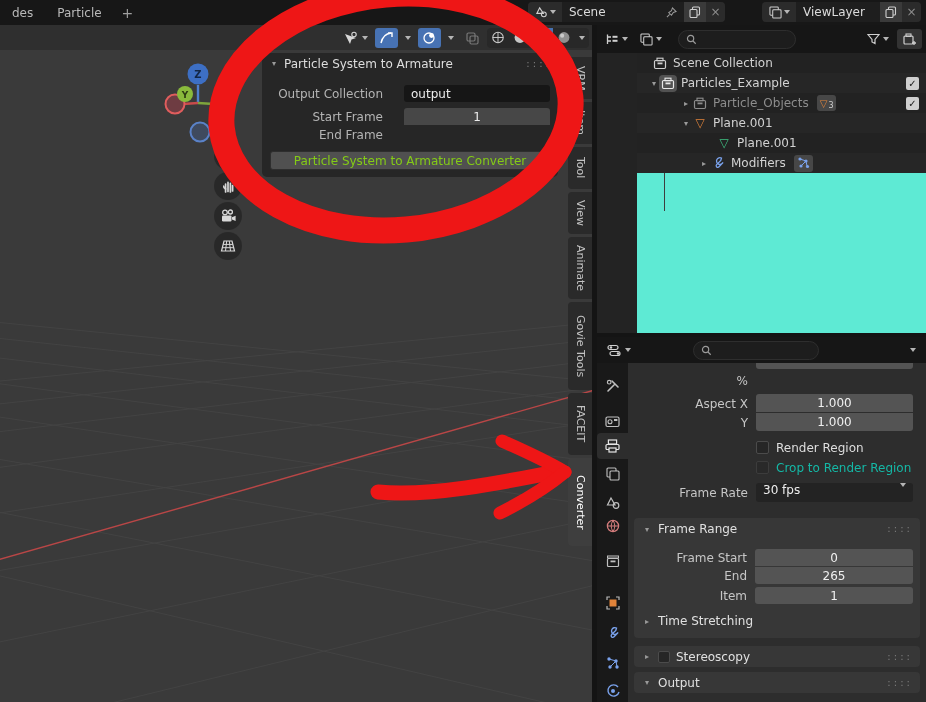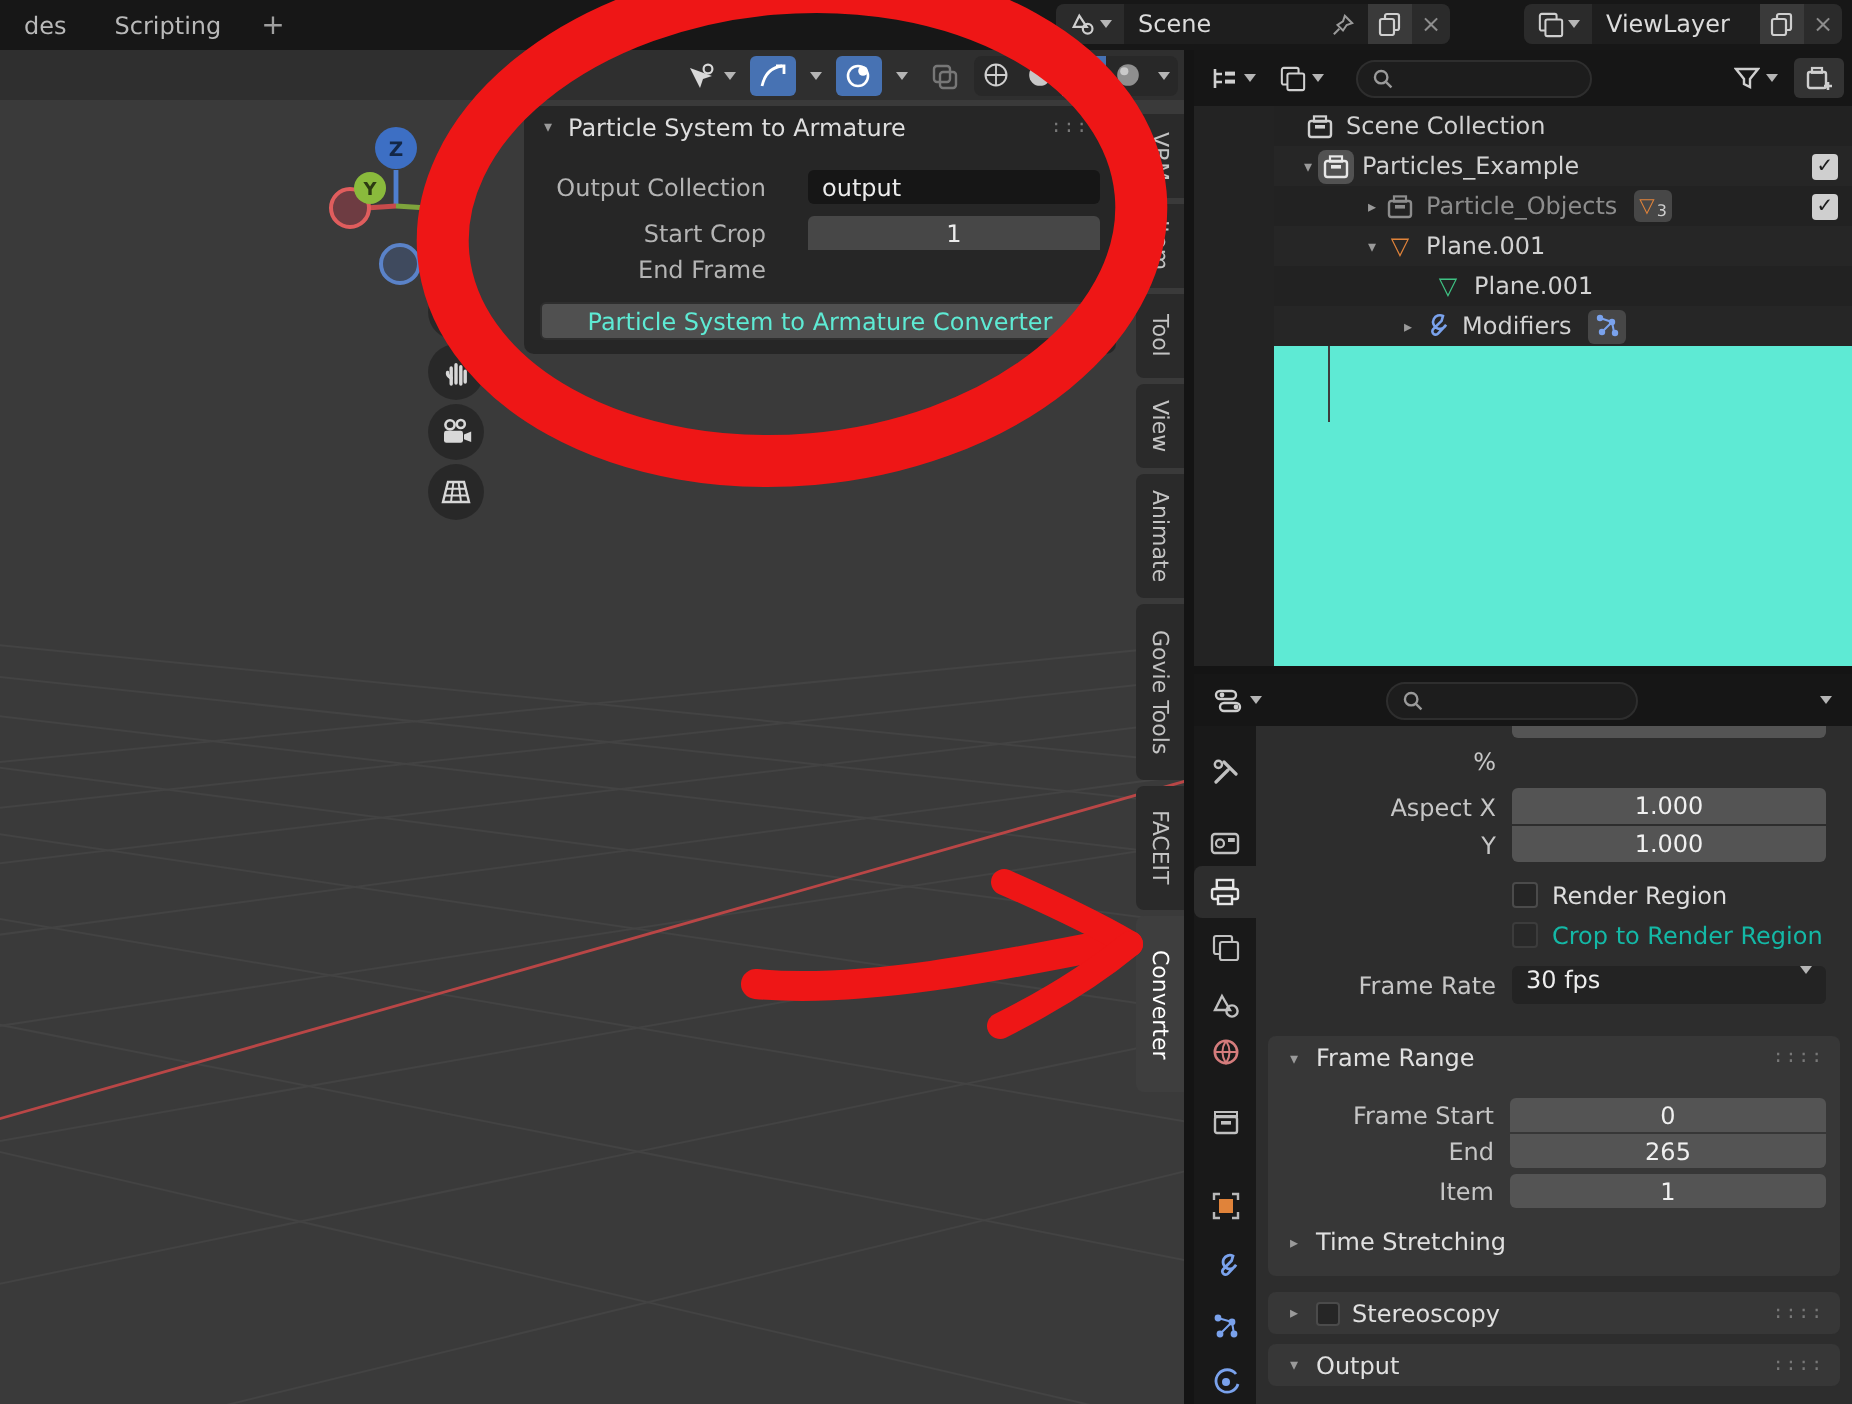--- a/index.html
+++ b/index.html
@@ -35,21 +35,21 @@
   .npanel{position:absolute;left:262px;top:3px;width:296px;border-radius:5px;background:rgba(37,37,37,.93);padding-bottom:7px;}
   .npanel-h{height:21px;display:flex;align-items:center;gap:5px;padding:0 7px;font-size:12px;color:#dedede;}
   .grip{font-size:9px;letter-spacing:1px;color:#777;margin-left:auto;font-family:"DejaVu Sans Mono",monospace;}
   .prow{display:flex;align-items:center;margin:0 8px 2px 8px;height:17px;gap:12px;}
   .prow .plabel{flex:0 0 122px;text-align:right;padding-right:9px;font-size:12px;color:#b4b4b4;}
   .field{flex:1;height:17px;font-size:12px;color:#ececec;display:flex;align-items:center;justify-content:center;border-radius:3px;background:#474747;}
   .field.text{background:#161616;justify-content:flex-start;padding-left:7px;}
   .field.top{border-radius:3px 3px 0 0;}
   .field.bot{border-radius:0 0 3px 3px;}
   .op-btn{margin:8px 8px 0 8px;height:19px;border-radius:3px;background:#505050;border:1px solid #2e2e2e;
-          display:flex;align-items:center;justify-content:center;font-size:12px;color:#5eead4;}
+          display:flex;align-items:center;justify-content:center;font-size:12px;color:#84cc16;}
 
   
   .vtabs{position:absolute;right:0;top:7px;width:26px;display:flex;flex-direction:column;gap:3px;}
   .vtab{writing-mode:vertical-rl;background:#2a2a2a;color:#c3c3c3;font-size:11px;border-radius:4px 0 0 4px;
         display:flex;align-items:center;justify-content:center;width:24px;margin-left:2px;}
   .vtab:nth-child(-n+4){height:42px;}
   .vtab:nth-child(5){height:62px;}
   .vtab:nth-child(6){height:88px;}
   .vtab:nth-child(7){height:62px;}
   .vtab:nth-child(8){height:88px;}
@@ -97,21 +97,21 @@
   .sp-lab{position:absolute;left:0;width:113px;text-align:right;font-size:12px;color:#c6c6c6;}
 
   svg{display:block;}
   .overlay{left:0;top:0;width:926px;height:702px;pointer-events:none;z-index:60;}
 </style>
 </head>
 <body>
 
 <div class="abs topbar">
   <span class="tb-tab">des</span>
-  <span class="tb-tab">Scripting</span>
+  <span class="tb-tab">Particle</span>
   <span class="tb-plus">+</span>
 
   <div class="id-widget" style="position:absolute;left:528px;top:2px;">
     <div class="id-icon">
       <svg width="13" height="13" viewBox="0 0 14 14">
         <path d="M5 2 L9 8 H2 Z" fill="none" stroke="#cfcfcf" stroke-width="1.2"></path>
         <circle cx="9.5" cy="9" r="2.6" fill="none" stroke="#cfcfcf" stroke-width="1.2"></circle>
       </svg>
       <span class="caret"></span>
     </div>
@@ -287,21 +287,21 @@
       <span>Particle System to Armature</span>
       <span class="grip">::::</span>
     </div>
     <div style="height:11px"></div>
     <div class="prow">
       <span class="plabel">Output Collection</span>
       <div class="field text">output</div>
     </div>
     <div style="height:4px"></div>
     <div class="prow" style="margin-bottom:1px">
-      <span class="plabel">Start Crop</span>
+      <span class="plabel">Start Frame</span>
       <div class="field top">1</div>
     </div>
     <div class="prow">
       <span class="plabel">End Frame</span>
     </div>
     <div class="op-btn">Particle System to Armature Converter</div>
   </div>
 
   <div class="vtabs">
     <div class="vtab">VRM</div>

